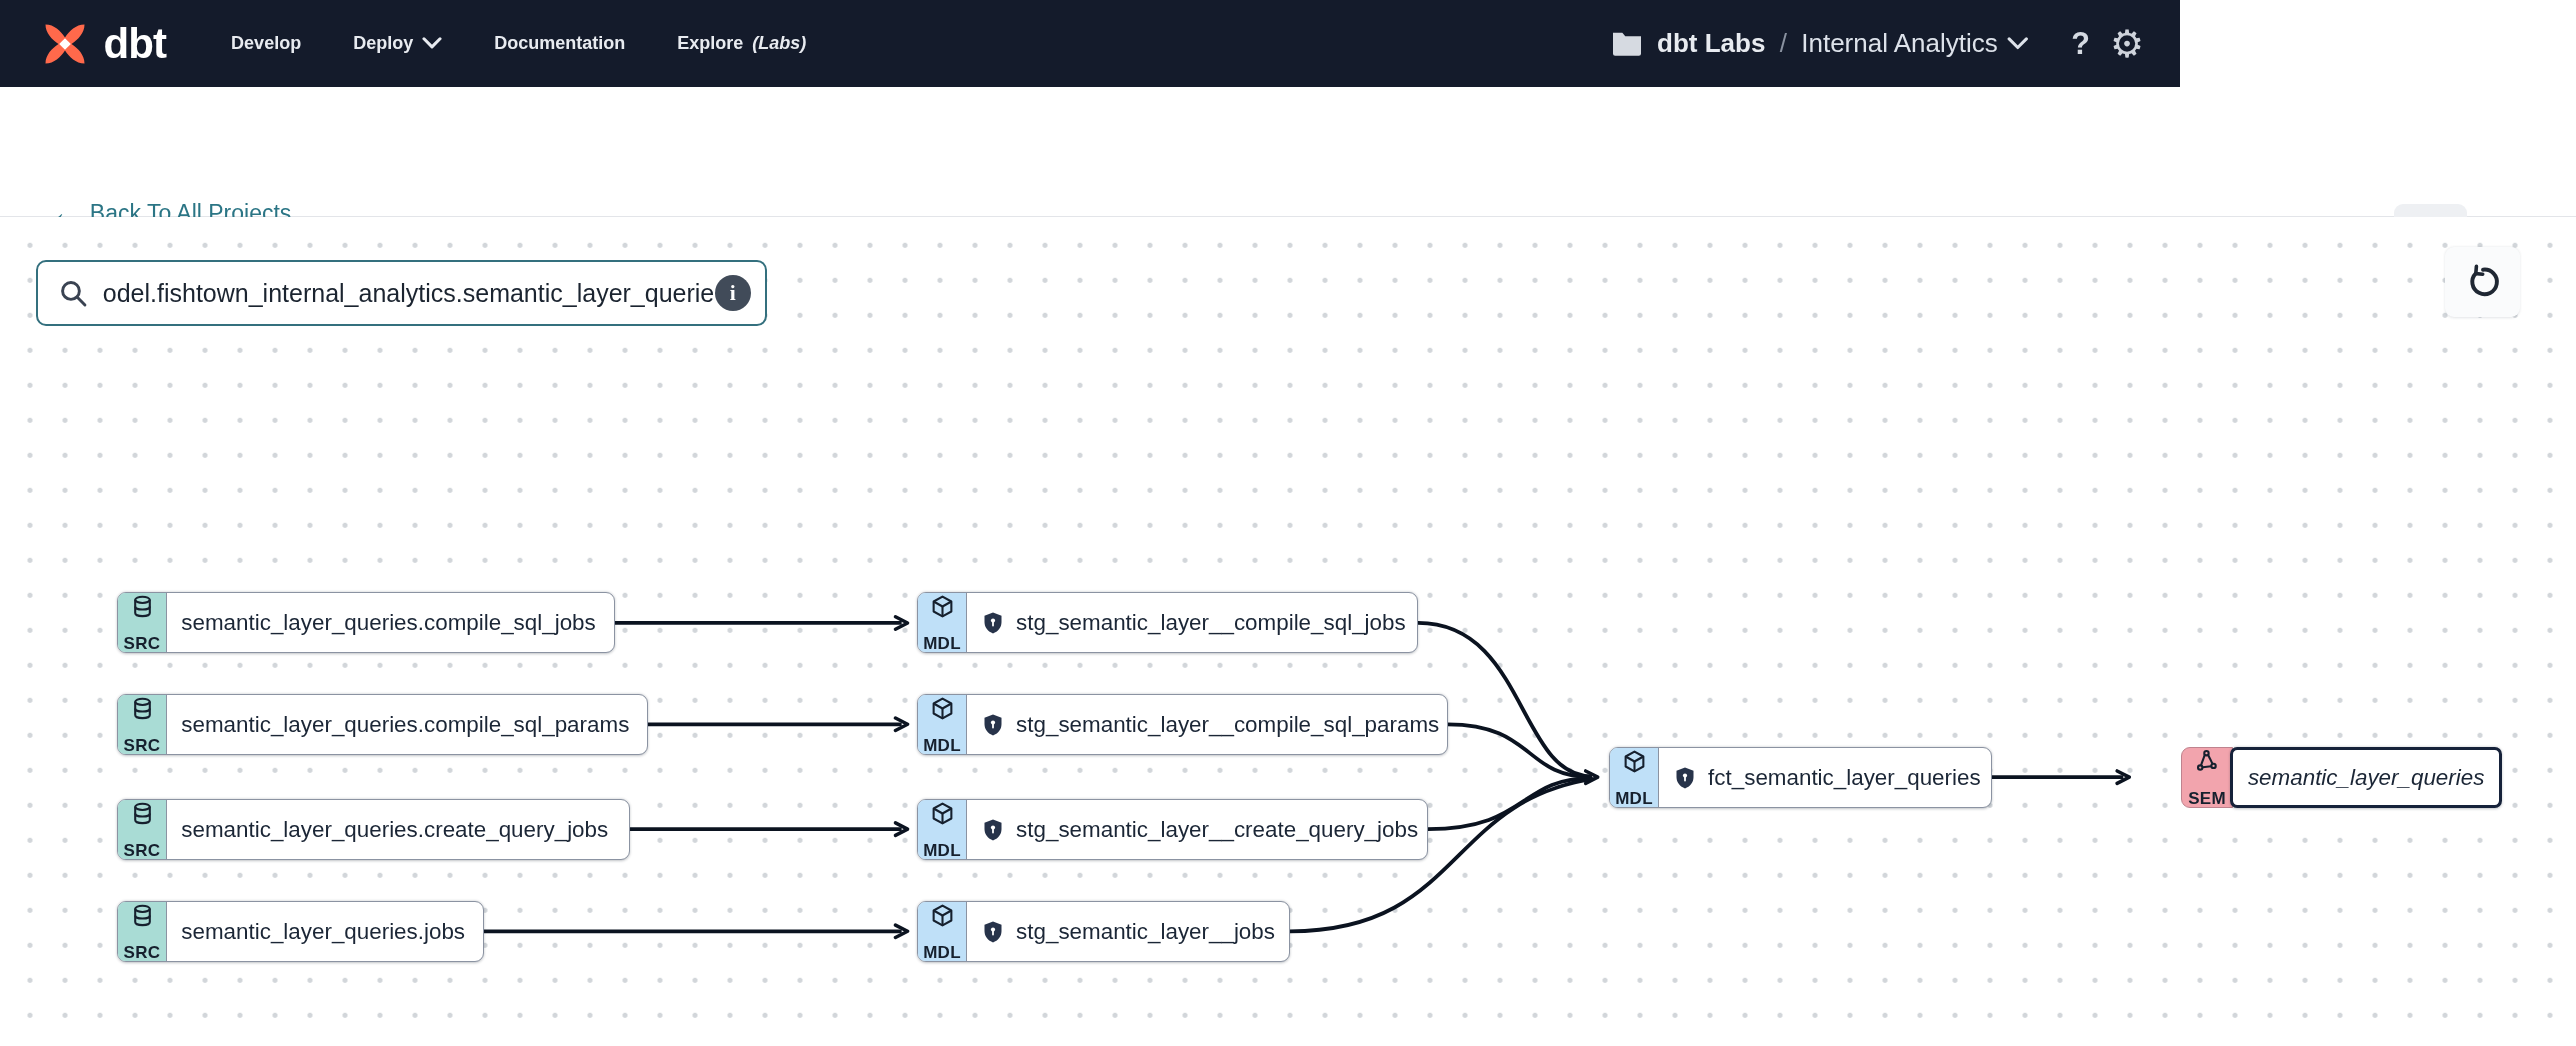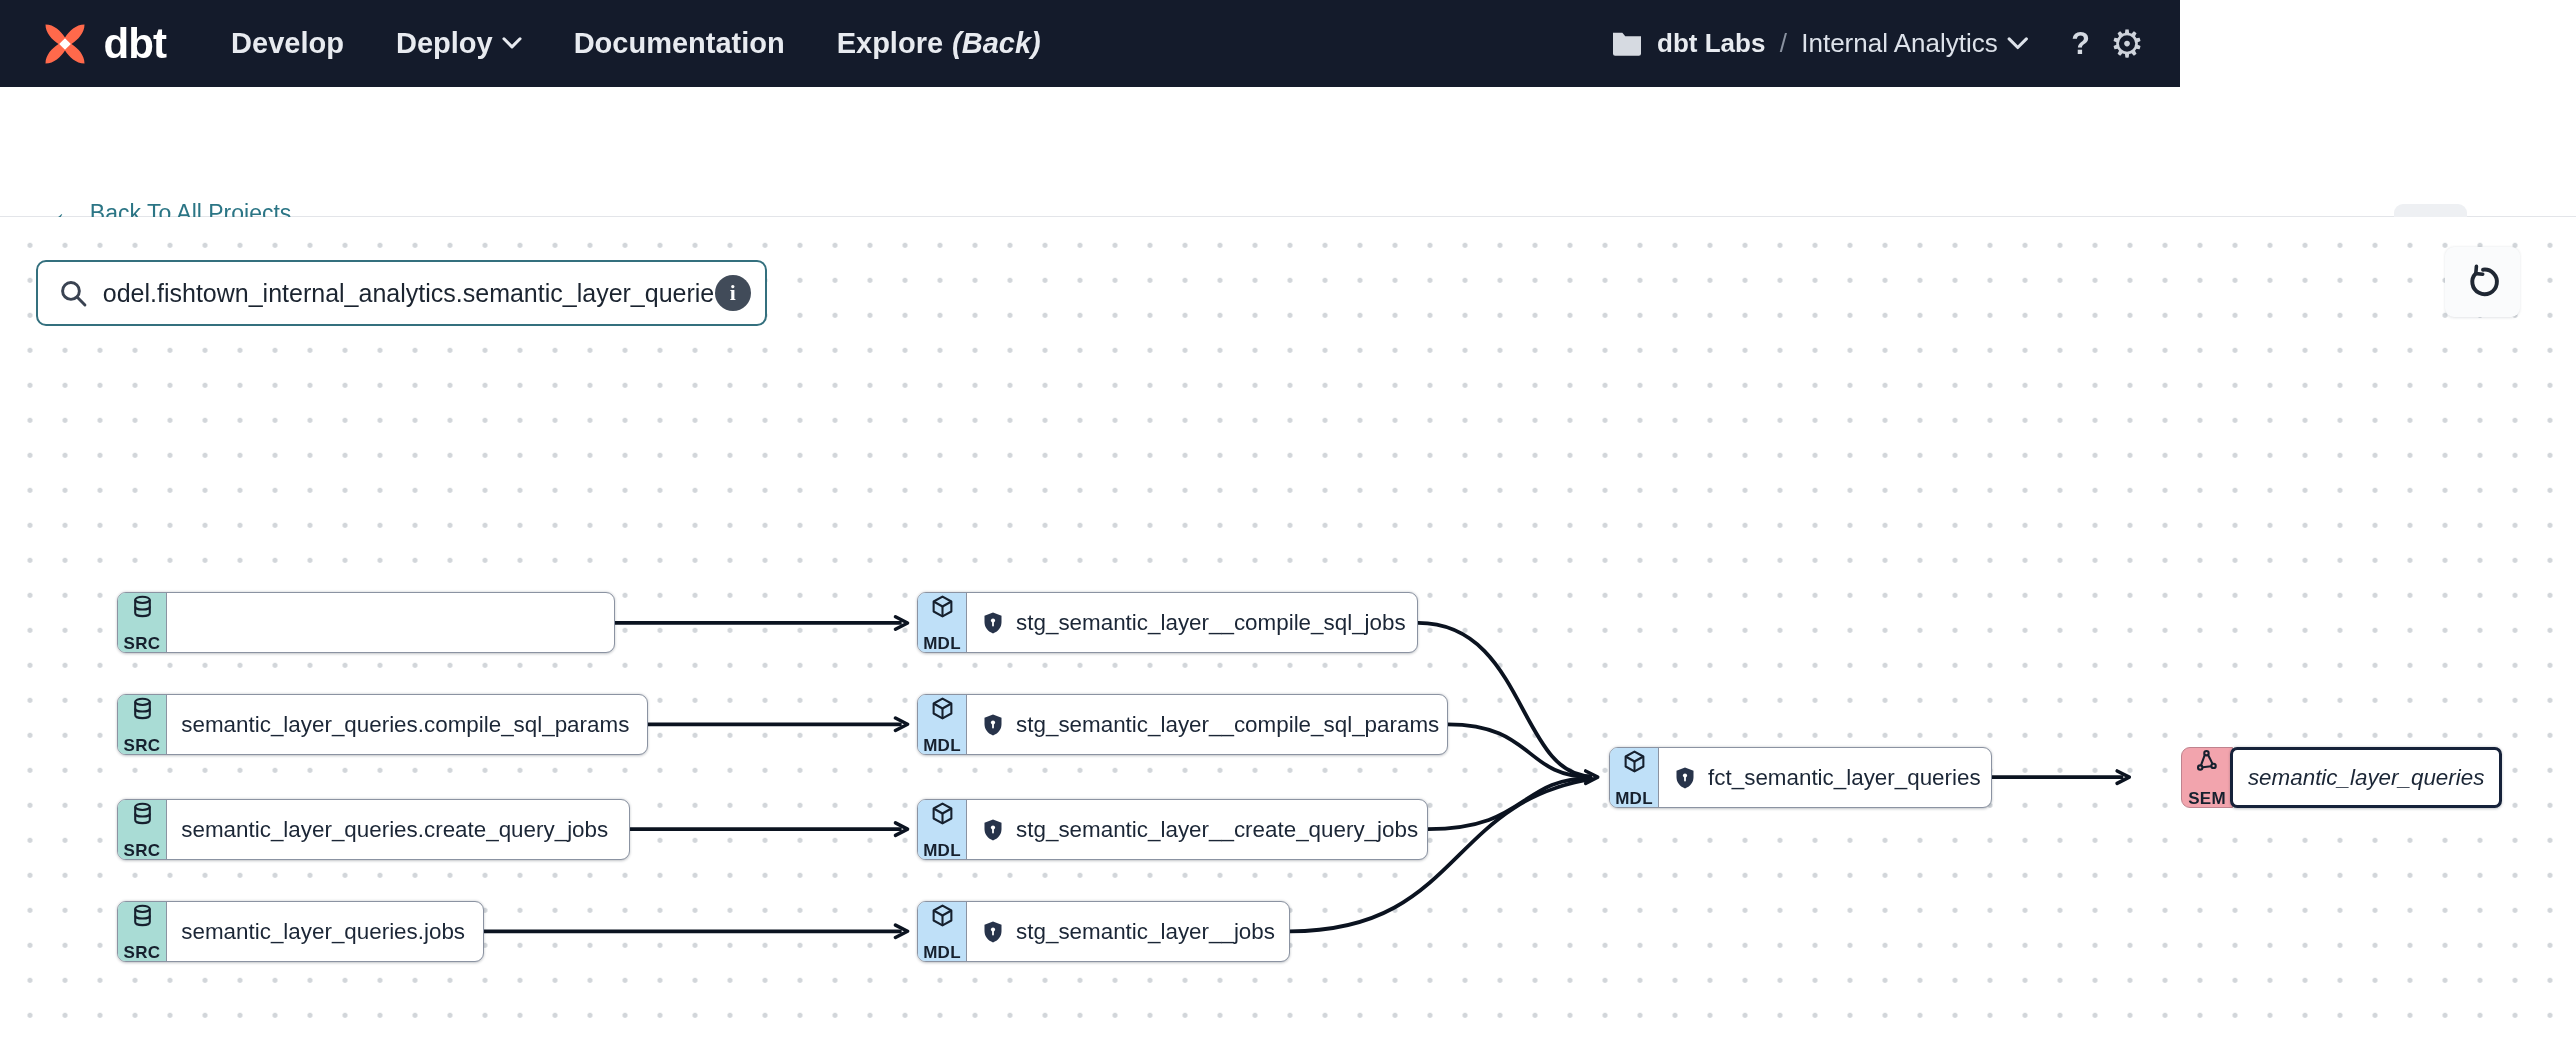--- a/index.html
+++ b/index.html
@@ -10,21 +10,21 @@
   }
   
   .topnav{
     position:absolute;left:0;top:0;width:2180px;height:87px;
     background:#141b2b;display:flex;align-items:center;box-sizing:border-box;
     padding:0 36px 0 39px;
   }
   .brand{display:flex;align-items:center;gap:12.5px;cursor:pointer;}
   .brand-text{color:#ffffff;font-size:42px;font-weight:700;letter-spacing:-0.9px;line-height:1;}
   .nav-items{display:flex;align-items:center;gap:52px;margin-left:65px;}
-  .nav-item{color:#e8ebf0;font-size:29px;font-weight:600;display:flex;align-items:center;gap:9px;cursor:pointer;white-space:nowrap;}
+  .nav-item{color:#e8ebf0;font-size:18px;font-weight:600;display:flex;align-items:center;gap:9px;cursor:pointer;white-space:nowrap;}
   .nav-item .suffix{font-style:italic;font-weight:600;}
   .nav-right{margin-left:auto;display:flex;align-items:center;gap:20px;}
   .crumb{display:flex;align-items:center;gap:14.3px;}
   .crumb-org{color:#e8ebf0;font-size:26px;font-weight:700;text-align:center;}
   .crumb-sep{color:#8a92a0;font-size:26px;}
   .crumb-project{color:#dde2ea;font-size:26px;font-weight:400;display:flex;align-items:center;gap:9px;cursor:pointer;}
   .nav-help{color:#d5dae2;font-size:30.5px;font-weight:700;margin-left:23px;cursor:pointer;}
   .nav-gear{color:#cfd4dc;font-size:38px;line-height:1;cursor:pointer;}
   
   .pagehead{
@@ -117,21 +117,21 @@
         <svg width="20" height="12.5" viewBox="0 0 22 14">
             <polyline points="2,2 11,11 20,2" fill="none" stroke="#e8ebf0" stroke-width="3.4" stroke-linecap="round" stroke-linejoin="round"></polyline>
           </svg>
       </span>
     </div>
     <div class="nav-item">
       <span>Documentation</span>
     </div>
     <div class="nav-item">
       <span>Explore</span>
-      <span class="suffix">(Back)</span>
+      <span class="suffix">(Labs)</span>
     </div>
   </div>
   <div class="nav-right">
     <div class="crumb">
       <span>
         <svg width="32" height="27" viewBox="0 0 24 20">
             <path d="M1.5 2 h7 l2.2 2.6 h11.8 v13 a1.6 1.6 0 0 1 -1.6 1.6 h-17.8 a1.6 1.6 0 0 1 -1.6 -1.6 Z" fill="#d6dae1"></path>
           </svg>
       </span>
       <span class="crumb-org">dbt Labs</span>
@@ -228,20 +228,23 @@
   <div class="badge src">
     <span>
       <svg width="25" height="25" viewBox="0 0 24 24" fill="none" stroke="#16202e" stroke-width="2">
         <ellipse cx="12" cy="5.6" rx="7" ry="3"></ellipse>
         <path d="M5 5.6 V18.2 c0 1.7 3.1 3 7 3 s7 -1.3 7 -3 V5.6"></path>
         <path d="M5 11.9 c0 1.7 3.1 3 7 3 s7 -1.3 7 -3"></path>
       </svg>
     </span>
     <span class="blabel">SRC</span>
   </div>
+  <div class="nbody">
+      <span>semantic_layer_queries.compile_sql_jobs</span>
+    </div>
 </div>
 <div class="node n1">
   <div class="badge src">
     <span>
       <svg width="25" height="25" viewBox="0 0 24 24" fill="none" stroke="#16202e" stroke-width="2">
         <ellipse cx="12" cy="5.6" rx="7" ry="3"></ellipse>
         <path d="M5 5.6 V18.2 c0 1.7 3.1 3 7 3 s7 -1.3 7 -3 V5.6"></path>
         <path d="M5 11.9 c0 1.7 3.1 3 7 3 s7 -1.3 7 -3"></path>
       </svg>
     </span>

